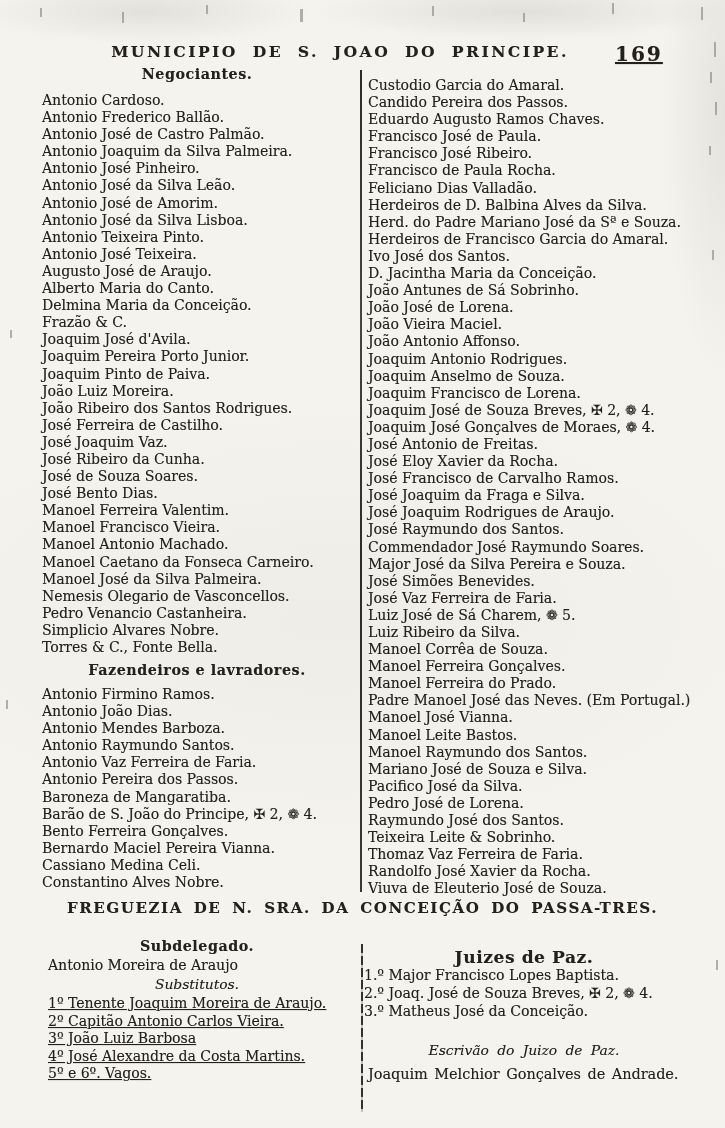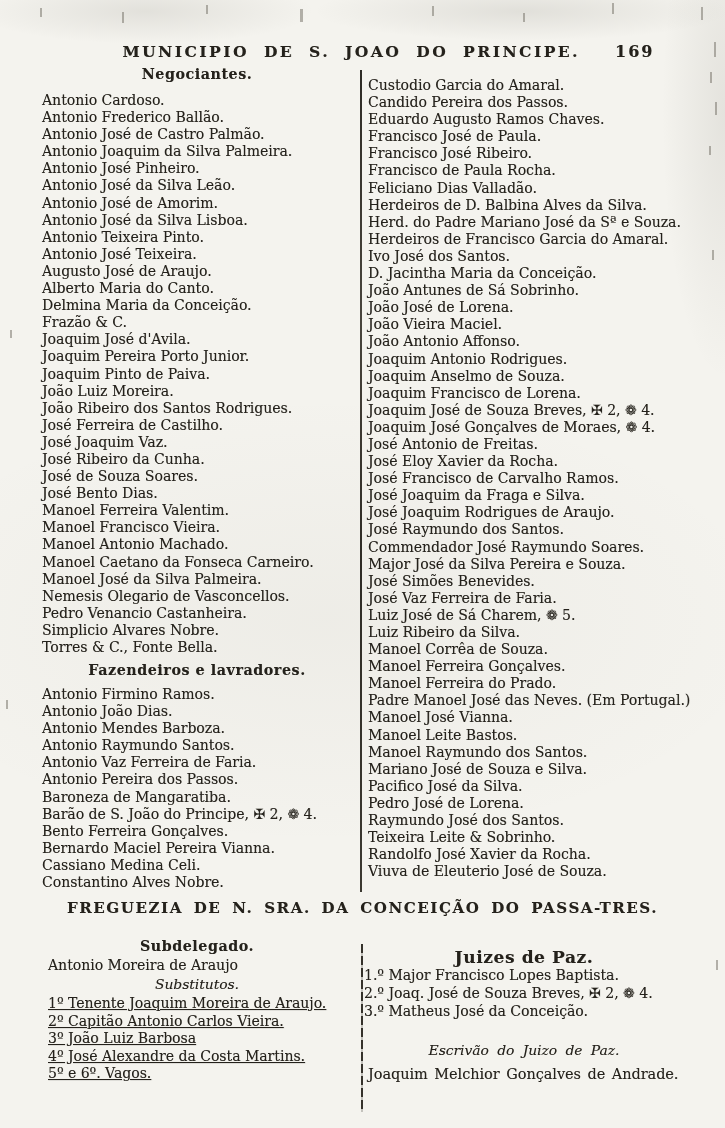--- a/index.html
+++ b/index.html
@@ -13,26 +13,26 @@
       radial-gradient(ellipse 260px 50px at 20% 1%, rgba(95,92,82,.12), transparent 65%),
       radial-gradient(ellipse 320px 45px at 72% 1%, rgba(95,92,82,.13), transparent 65%),
       radial-gradient(ellipse 90px 380px at 100% 10%, rgba(85,82,72,.10), transparent 70%),
       radial-gradient(ellipse 600px 300px at 45% 55%, rgba(120,114,98,.05), transparent 75%);
     font-family:"DejaVu Serif","Liberation Serif",serif;
     color:#24211b;
   }
   .ink{ text-shadow:0.3px 0.3px 0 rgba(36,33,27,.35); }
   .page-title{
     position:absolute;top:42px;left:100px;width:480px;
-    text-align:right;font-weight:bold;font-size:15.5px;
+    text-align:center;font-weight:bold;font-size:15.5px;
     letter-spacing:2.5px;word-spacing:7px;white-space:nowrap;
   }
   .page-number{
     position:absolute;top:42px;left:615px;
-    font-weight:bold;font-size:16px;letter-spacing:2px;
+    font-weight:bold;font-size:20px;letter-spacing:2px;text-decoration:underline;
   }
   .col-heading{
     position:absolute;left:42px;width:310px;text-align:center;
     font-weight:bold;font-size:14.2px;letter-spacing:.6px;white-space:nowrap;
   }
   .name-list{position:absolute;font-size:14px;line-height:17.1px;white-space:nowrap;}
   .name-list .row{height:17.1px;}
   #negociantes-list{top:92px;left:42px;width:316px;}
   #fazendeiros-heading{top:662px;}
   #fazendeiros-list{top:686px;left:42px;width:316px;}
@@ -188,20 +188,21 @@
       <div class="row">Manoel Ferreira do Prado.</div>
       <div class="row">Padre Manoel José das Neves. (Em Portugal.)</div>
       <div class="row">Manoel José Vianna.</div>
       <div class="row">Manoel Leite Bastos.</div>
       <div class="row">Manoel Raymundo dos Santos.</div>
       <div class="row">Mariano José de Souza e Silva.</div>
       <div class="row">Pacifico José da Silva.</div>
       <div class="row">Pedro José de Lorena.</div>
       <div class="row">Raymundo José dos Santos.</div>
       <div class="row">Teixeira Leite &amp; Sobrinho.</div>
+      <div class="row">Thomaz Vaz Ferreira de Faria.</div>
       <div class="row">Randolfo José Xavier da Rocha.</div>
       <div class="row">Viuva de Eleuterio José de Souza.</div>
     </div>
 
   <div class="freguezia-title ink">FREGUEZIA DE N. SRA. DA CONCEIÇÃO DO PASSA-TRES.</div>
 
   <div class="col-heading ink" id="subdelegado-heading">Subdelegado.</div>
   <div class="person-line ink" id="subdelegado-name">Antonio Moreira de Araujo</div>
   <div class="sub-italic ink" id="substitutos-heading">Substitutos.</div>
   <div class="name-list ink" id="substitutos-list">

